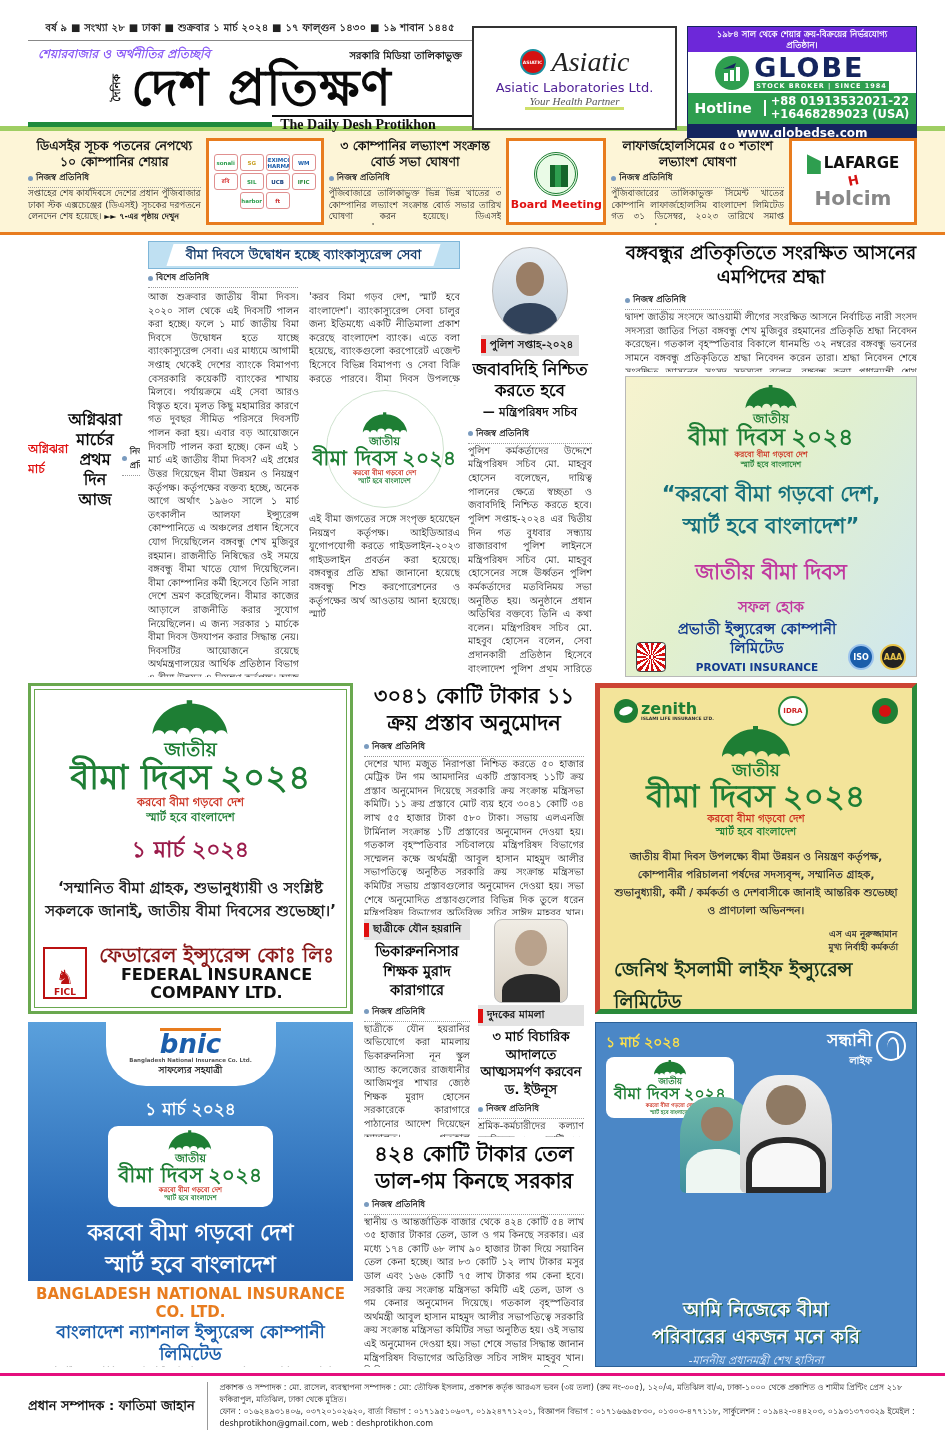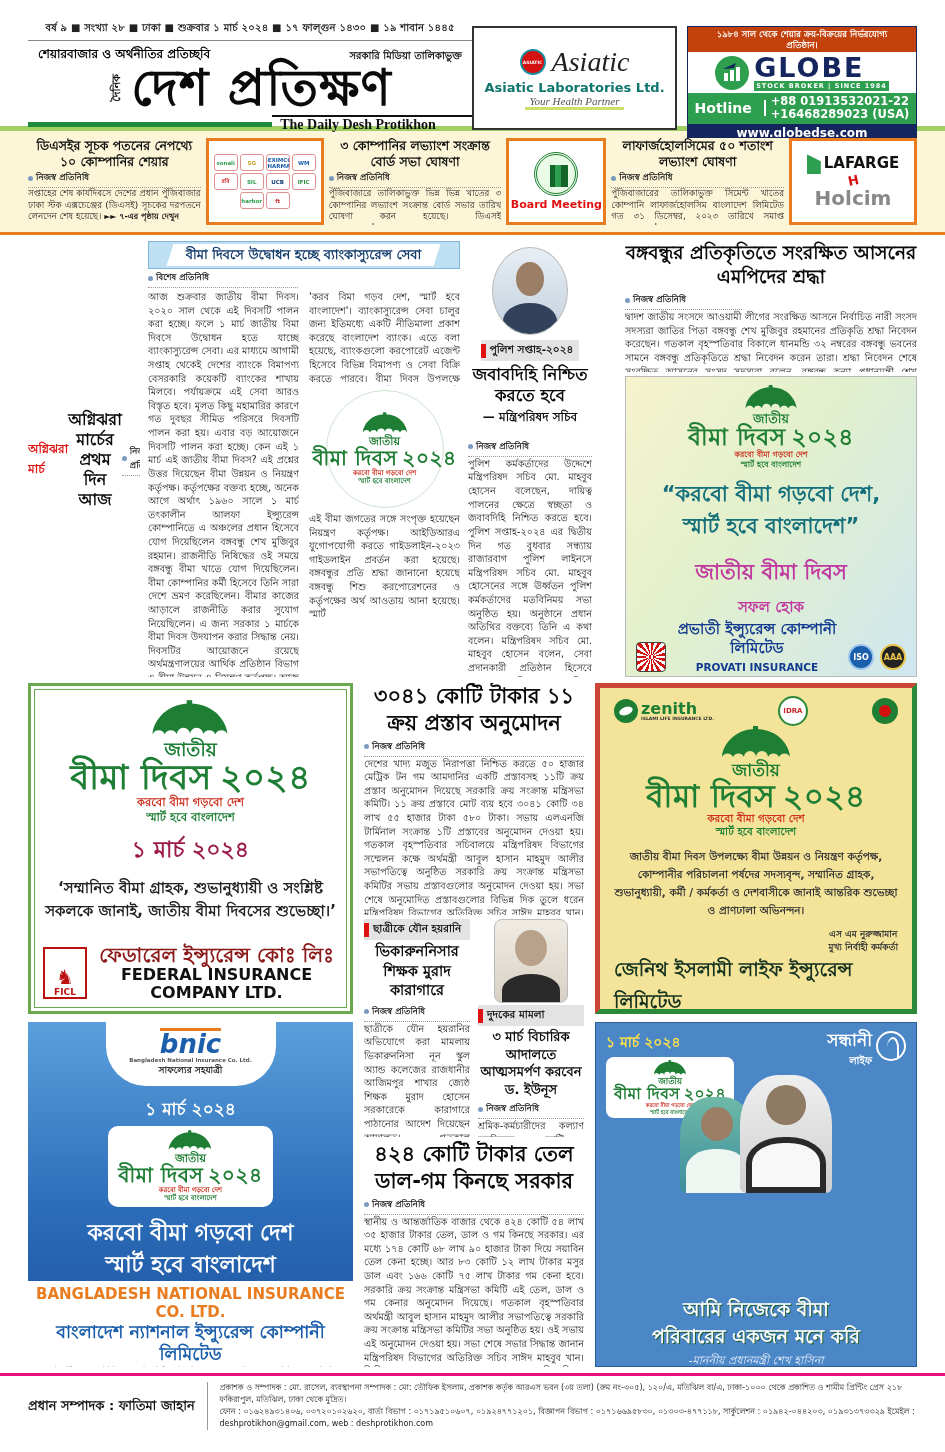--- a/index.html
+++ b/index.html
@@ -5,43 +5,43 @@
   html,body{margin:0;padding:0;background:#e8e8e8;}
   .page{width:945px;height:1452px;background:#fff;position:relative;margin:0 auto;
         font-family:"DejaVu Sans","Liberation Sans",sans-serif;color:#111;overflow:hidden;}
   [data-interactable]{box-sizing:border-box;}
   
   .mast-row{display:flex;padding:20px 28px 0 28px;height:122px;}
   .mast-left{width:455px;display:flex;flex-direction:column;align-items:center;}
   .dateline{font-size:10px;font-weight:bold;color:#222;letter-spacing:.2px;white-space:nowrap;}
   .date-rule{width:100%;border-bottom:1px solid #888;margin:3px 0 4px 0;}
   .tag-row{display:flex;width:100%;justify-content:space-between;align-items:flex-end;padding:0 10px;}
-  .tag-red{color:#000000;font-weight:bold;font-size:12px;}
+  .tag-red{color:#8b5cf6;font-weight:bold;font-size:12px;font-style:italic;}
   .tag-blk{color:#111;font-weight:bold;font-size:10px;}
   .title-row{display:flex;align-items:center;gap:4px;margin-top:-2px;}
   .daily-rot{writing-mode:vertical-rl;transform:rotate(180deg);font-size:11px;font-weight:bold;color:#111;}
   .mast-title{font-size:50px;font-weight:900;color:#0a0a0a;letter-spacing:1px;line-height:1.0;}
   .mast-underline{width:100%;display:flex;align-items:center;margin-top:2px;}
   .mast-underline .green-seg{height:5px;background:#1e8a3c;flex:0 0 55%;}
   .mast-underline .sub-en{font-family:"Liberation Serif","DejaVu Serif",serif;font-size:14px;font-weight:bold;
       color:#111;padding-left:8px;white-space:nowrap;border-top:2px solid #111;flex:1;}
   .top-ads{flex:1;display:flex;gap:10px;justify-content:flex-end;align-items:flex-start;padding-top:6px;}
   
   .ad-asiatic{width:205px;height:104px;border:2px solid #333;background:#fff;display:flex;flex-direction:column;
       align-items:center;justify-content:center;}
   .asi-row{display:flex;align-items:center;gap:6px;}
   .asi-badge{width:26px;height:26px;border-radius:50%;background:#d41111;color:#fff;font-size:4.5px;font-weight:bold;
       display:flex;align-items:center;justify-content:center;border:2px solid #1a8fa0;}
   .asi-name{font-family:"Liberation Serif","DejaVu Serif",serif;font-style:italic;font-size:28px;color:#222;}
-  .asi-co{font-size:13px;font-weight:bold;color:#0f766e;margin-top:2px;}
+  .asi-co{font-size:13px;font-weight:normal;color:#4c1d95;margin-top:2px;}
   .asi-slogan{font-family:"Liberation Serif","DejaVu Serif",serif;font-style:italic;font-size:11px;color:#555;
       border-bottom:3px solid #cfe06a;padding:0 4px;}
   
   .ad-globe{width:230px;height:112px;background:#fff;border:1px solid #15255e;display:flex;flex-direction:column;overflow:hidden;}
-  .globe-top{background:#c2410c;color:#fff;font-size:8.5px;font-weight:bold;text-align:center;padding:2px 13px;line-height:1.25;}
+  .globe-top{background:#6d28d9;color:#fff;font-size:8.5px;font-weight:bold;text-align:center;padding:2px 13px;line-height:1.25;}
   .globe-mid{display:flex;align-items:center;justify-content:center;gap:5px;padding:2px 4px;}
   .globe-logo{width:34px;height:34px;border-radius:50%;background:#2e9e4f;display:flex;align-items:center;justify-content:center;}
   .globe-word{display:flex;flex-direction:column;align-items:stretch;}
   .globe-name{color:#15255e;font-size:27px;font-weight:900;letter-spacing:2px;line-height:1;}
   .globe-sub{background:#2e9e4f;color:#fff;font-size:6.5px;font-weight:bold;text-align:center;padding:1px 2px;letter-spacing:1px;}
   .globe-hot{background:#2e9e4f;color:#fff;display:flex;align-items:center;justify-content:center;gap:5px;padding:2px 4px;}
   .hot-label{font-size:14px;font-weight:bold;border-right:2px solid #fff;padding-right:12px;}
   .hot-nums{font-size:11.5px;font-weight:bold;line-height:1.15;}
   .globe-web{background:#15255e;color:#fff;text-align:center;font-size:12px;font-weight:bold;padding:2px 0;}
   
@@ -100,25 +100,25 @@
   .bima svg{display:block;}
   .b-top{color:#1e7e34;font-size:.85em;}
   .b-main{color:#1e7e34;font-size:1.55em;letter-spacing:.5px;white-space:nowrap;}
   .b-year{color:#1e7e34;margin-left:.25em;}
   .b-slogan{font-size:.52em;color:#cc3322;line-height:1.25;}
   .b-slogan .g{color:#1e7e34;}
   .bima-circle{align-self:center;background:#fff;border:1px solid #cfe3cf;border-radius:50%;
       width:118px;height:118px;display:flex;align-items:center;justify-content:center;margin:4px 0;flex:0 0 auto;}
   .colD{flex:0 0 124px;display:flex;flex-direction:column;align-items:center;overflow:hidden;}
   .oval{width:76px;height:88px;border-radius:50%;}
-  .kicker-tag{display:flex;align-items:center;gap:4px;background:#e3e3e3;padding:2px 6px 2px 0;margin-top:5px;}
+  .kicker-tag{display:flex;align-items:center;gap:4px;background:#e3e3e3;padding:2px 6px 2px 0;}
   .kicker-tag .bar{width:5px;height:14px;background:#e01111;}
   .kicker-tag span{font-size:10.5px;font-weight:900;color:#111;white-space:nowrap;}
   .hD{font-size:16.5px;font-weight:900;line-height:1.3;text-align:center;margin:3px 0 0 0;color:#0a0a0a;}
-  .attr-line{font-size:12px;font-weight:bold;text-align:center;margin:1px 0 10px 0;color:#111;}
+  .attr-line{font-size:12px;font-weight:bold;text-align:center;margin:1px 0 2px 0;color:#111;}
   .colE{flex:1;display:flex;flex-direction:column;overflow:hidden;margin-left:25px;}
   .hE{font-size:18.5px;font-weight:900;line-height:1.3;text-align:center;margin:0 0 2px 0;color:#0a0a0a;}
   
   .ad-provati{margin-top:4px;flex:1;border:1px solid #b8b8b8;
       background:linear-gradient(125deg,#f7f3cf 0%,#e2f0cd 45%,#cfe7ef 100%);
       display:flex;flex-direction:column;align-items:center;padding:8px 10px 6px 10px;overflow:hidden;}
   .prov-quote{color:#15707c;font-weight:900;font-size:21px;line-height:1.5;text-align:center;margin-top:10px;}
   .prov-day{color:#c0399f;font-weight:900;font-size:21px;margin-top:14px;}
   .prov-wish{color:#c0399f;font-weight:900;font-size:15px;margin-top:4px;}
   .prov-bottom{display:flex;align-items:center;gap:6px;margin-top:auto;width:100%;}

